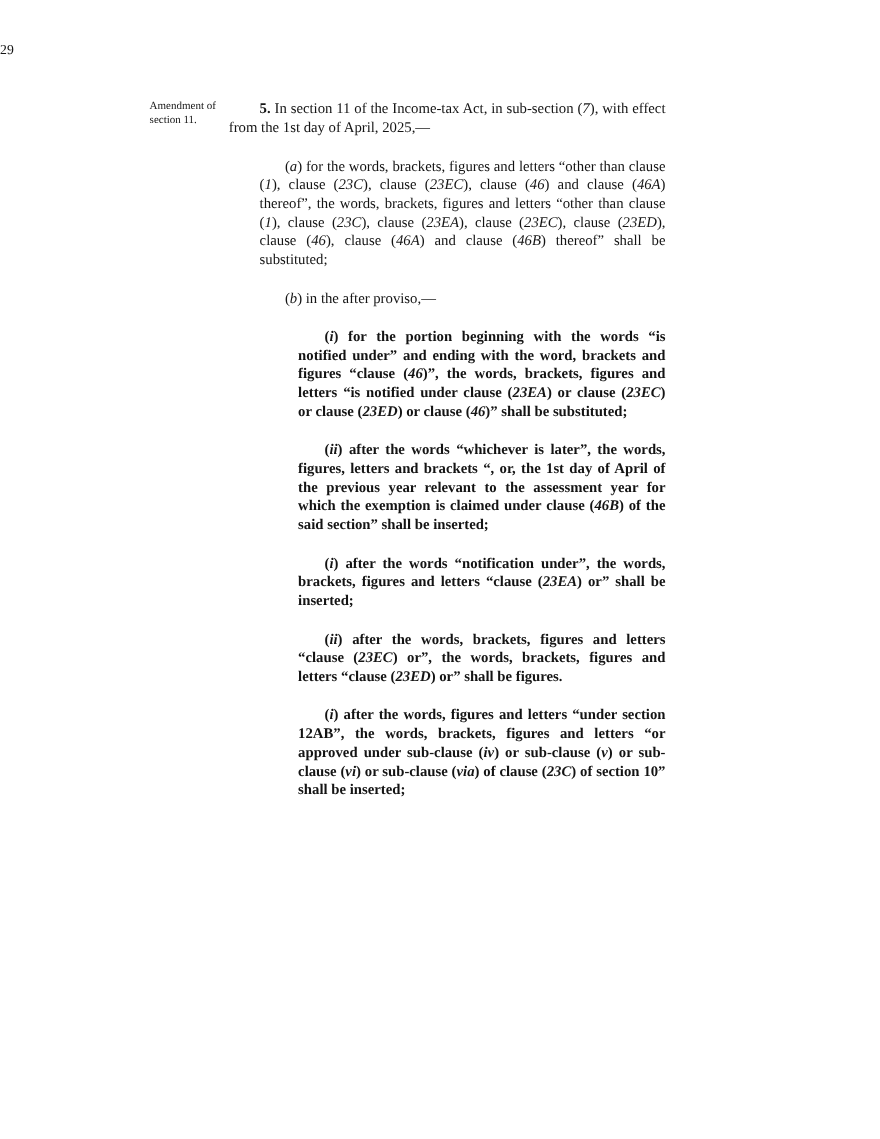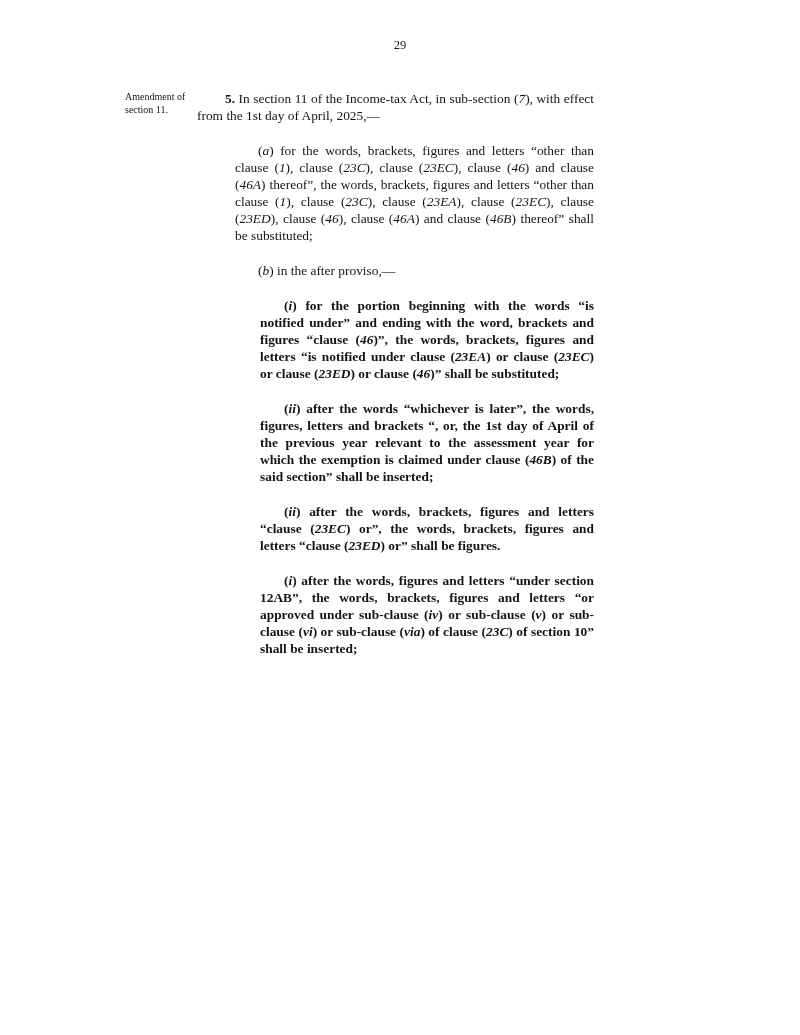--- a/index.html
+++ b/index.html
@@ -16,40 +16,40 @@
     font-family: "Liberation Serif", "DejaVu Serif", serif;
     color: #141414;
     overflow: hidden;
     box-sizing: border-box;
   }
   .page-number {
     position: absolute;
     top: 38px;
     left: 0;
     width: 100%;
-    text-align: center;
+    text-align: left;
     font-size: 12.5px;
     line-height: 15px;
     color: #141414;
   }
   .doc-body {
     position: absolute;
     top: 90px;
-    left: 197px;
+    left: 208px;
     width: 397px;
     font-size: 13.4px;
     line-height: 17px;
   }
   .para {
     position: relative;
     text-align: justify;
     margin: 0 0 18px 0;
   }
   .para.level0 { margin-left: 0;   text-indent: 28px; }
-  .para.level1 { margin-left: 38px; text-indent: 23px; }
+  .para.level1 { margin-left: 28px; text-indent: 23px; }
   .para.level2 { margin-left: 63px; text-indent: 24px; font-weight: bold; }
   .para .b { font-weight: bold; }
   .para .i { font-style: italic; }
   .margin-note {
     position: absolute;
     left: -72px;
     top: 1px;
     width: 64px;
     font-size: 10px;
     line-height: 12.5px;
@@ -64,16 +64,17 @@
 <body>
 
 <div class="page">
   <div class="page-number">29</div>
   <div class="doc-body">
       <div class="para level0"><span class="margin-note">Amendment of section 11.</span><span class="b">5.</span><span> In section 11 of the Income-tax Act, in sub-section (</span><span class="i">7</span><span>), with effect from the 1st day of April, 2025,—</span></div>
       <div class="para level1"><span>(</span><span class="i">a</span><span>) for the words, brackets, figures and letters “other than clause (</span><span class="i">1</span><span>), clause (</span><span class="i">23C</span><span>), clause (</span><span class="i">23EC</span><span>), clause (</span><span class="i">46</span><span>) and clause (</span><span class="i">46A</span><span>) thereof”, the words, brackets, figures and letters “other than clause (</span><span class="i">1</span><span>), clause (</span><span class="i">23C</span><span>), clause (</span><span class="i">23EA</span><span>), clause (</span><span class="i">23EC</span><span>), clause (</span><span class="i">23ED</span><span>), clause (</span><span class="i">46</span><span>), clause (</span><span class="i">46A</span><span>) and clause (</span><span class="i">46B</span><span>) thereof” shall be substituted;</span></div>
       <div class="para level1"><span>(</span><span class="i">b</span><span>) in the after proviso,—</span></div>
       <div class="para level2"><span>(</span><span class="i">i</span><span>) for the portion beginning with the words “is notified under” and ending with the word, brackets and figures “clause (</span><span class="i">46</span><span>)”, the words, brackets, figures and letters “is notified under clause (</span><span class="i">23EA</span><span>) or clause (</span><span class="i">23EC</span><span>) or clause (</span><span class="i">23ED</span><span>) or clause (</span><span class="i">46</span><span>)” shall be substituted;</span></div>
       <div class="para level2"><span>(</span><span class="i">ii</span><span>) after the words “whichever is later”, the words, figures, letters and brackets “, or, the 1st day of April of the previous year relevant to the assessment year for which the exemption is claimed under clause (</span><span class="i">46B</span><span>) of the said section” shall be inserted;</span></div>
+      <div class="para level2"><span>(</span><span class="i">i</span><span>) after the words “notification under”, the words, brackets, figures and letters “clause (</span><span class="i">23EA</span><span>) or” shall be inserted;</span></div>
       <div class="para level2"><span>(</span><span class="i">ii</span><span>) after the words, brackets, figures and letters “clause (</span><span class="i">23EC</span><span>) or”, the words, brackets, figures and letters “clause (</span><span class="i">23ED</span><span>) or” shall be figures.</span></div>
       <div class="para level2"><span>(</span><span class="i">i</span><span>) after the words, figures and letters “under section 12AB”, the words, brackets, figures and letters “or approved under sub-clause (</span><span class="i">iv</span><span>) or sub-clause (</span><span class="i">v</span><span>) or sub-clause (</span><span class="i">vi</span><span>) or sub-clause (</span><span class="i">via</span><span>) of clause (</span><span class="i">23C</span><span>) of section 10” shall be inserted;</span></div>
     </div>
 </div>
 
 </body></html>

